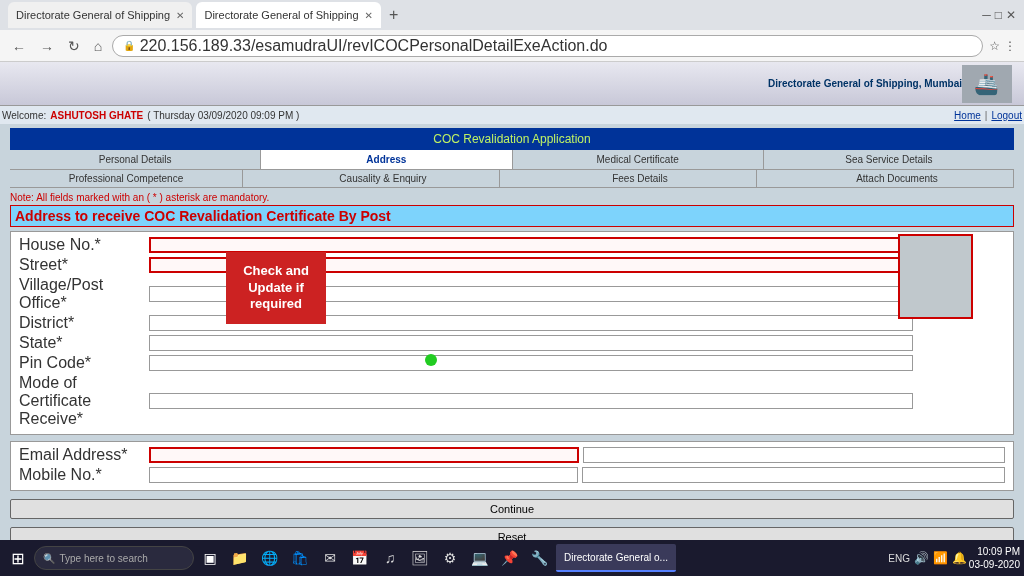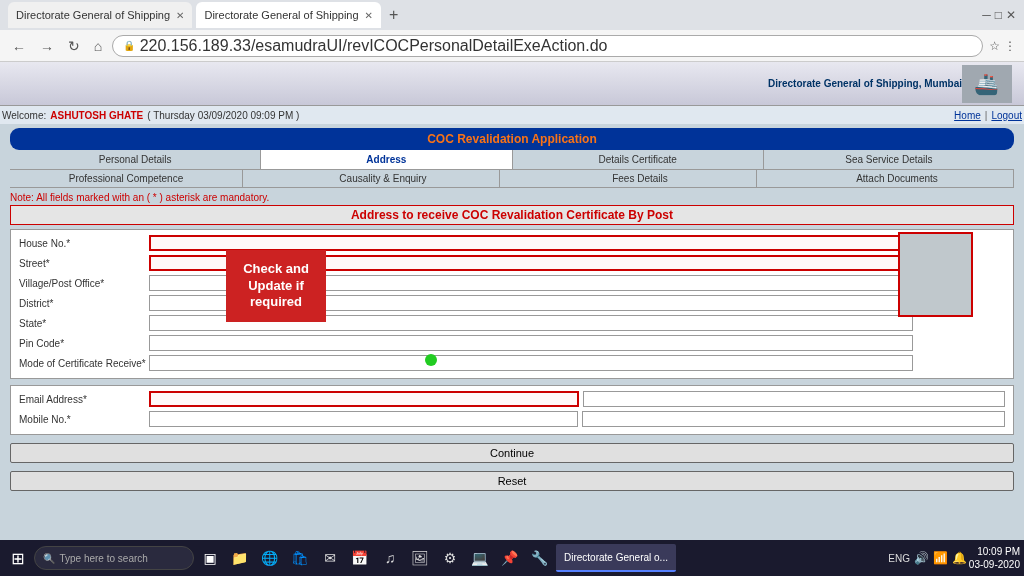--- a/index.html
+++ b/index.html
@@ -188,27 +188,26 @@
     }
 
     
     .main-container {
       padding: 4px 10px;
     }
 
     
     .page-title-bar {
       background: #003399;
-      color: #f97316;
+      color: #bef264;
       text-align: center;
       font-size: 12px;
-      font-weight: bold;
+      font-weight: normal;
       padding: 4px;
       margin-bottom: 0;
-      border-radius: 9px;
     }
 
     
     .nav-tabs-row {
       display: flex;
       border-bottom: 1px solid #999;
     }
     .nav-tab {
       flex: 1;
       text-align: center;
@@ -247,46 +246,45 @@
 
     
     .note-bar {
       color: #cc0000;
       font-size: 10px;
       margin-bottom: 2px;
     }
 
     
     .section-header {
-      font-size: 12px;
+      font-size: 14px;
       font-weight: bold;
       color: #cc0000;
       border: 1px solid #cc0000;
       padding: 2px 4px;
       margin-bottom: 4px;
-      background: #e5e5e5;
-      text-align: center;
+      background: #7dd3fc;
     }
 
     .form-grid {
       background: white;
       border: 1px solid #999;
       padding: 4px 8px;
       margin-bottom: 6px;
       position: relative;
     }
     .form-row {
       display: flex;
       align-items: center;
       min-height: 18px;
       margin-bottom: 2px;
     }
     .form-label {
       width: 130px;
-      font-size: 10px;
+      font-size: 16px;
       color: #333;
       flex-shrink: 0;
     }
     .form-input {
       flex: 1;
       height: 16px;
       border: 1px solid #999;
       font-size: 10px;
       padding: 0 3px;
       background: white;
@@ -536,21 +534,21 @@
     <div class="page-title-bar">COC Revalidation Application</div>
 
     <div class="nav-tabs-row">
       <div class="nav-tab">
         <span>Personal Details</span>
       </div>
       <div class="nav-tab active">
         <span>Address</span>
       </div>
       <div class="nav-tab">
-        <span>Details Certificate</span>
+        <span>Medical Certificate</span>
       </div>
       <div class="nav-tab">
         <span>Sea Service Details</span>
       </div>
     </div>
 
     <div class="nav-tabs-row2">
       <div class="nav-tab2">
         <span>Professional Competence</span>
       </div>

